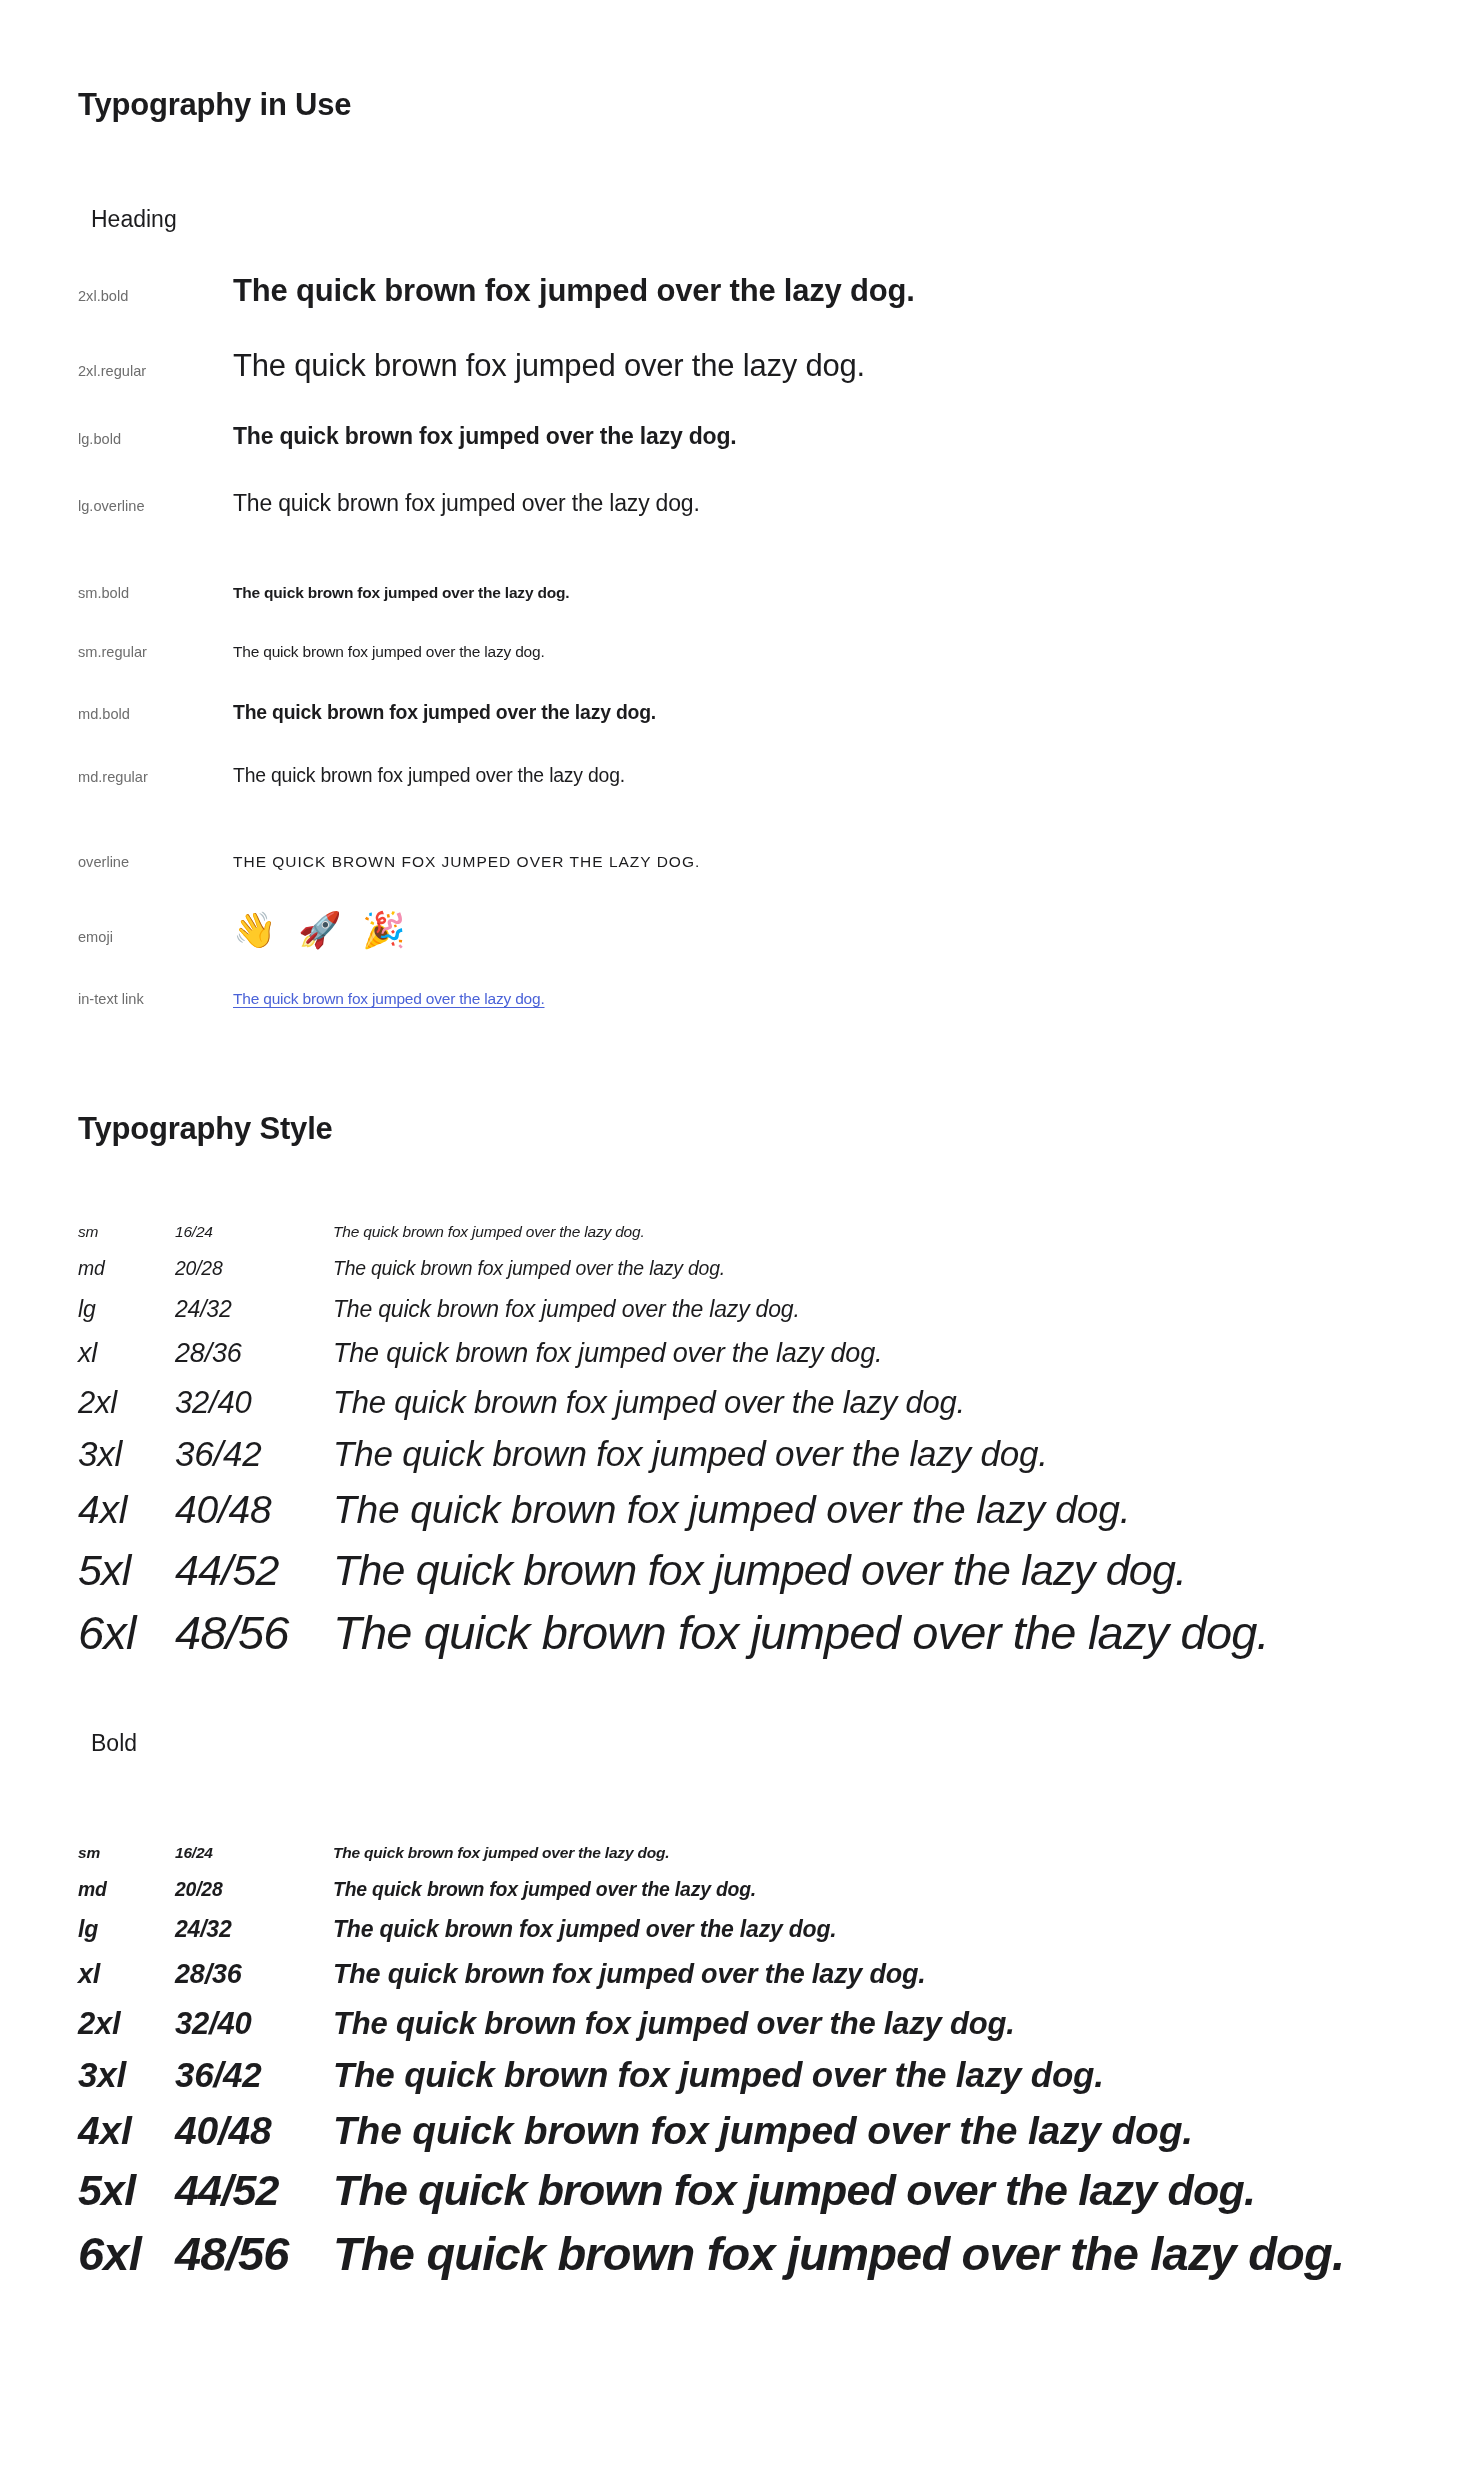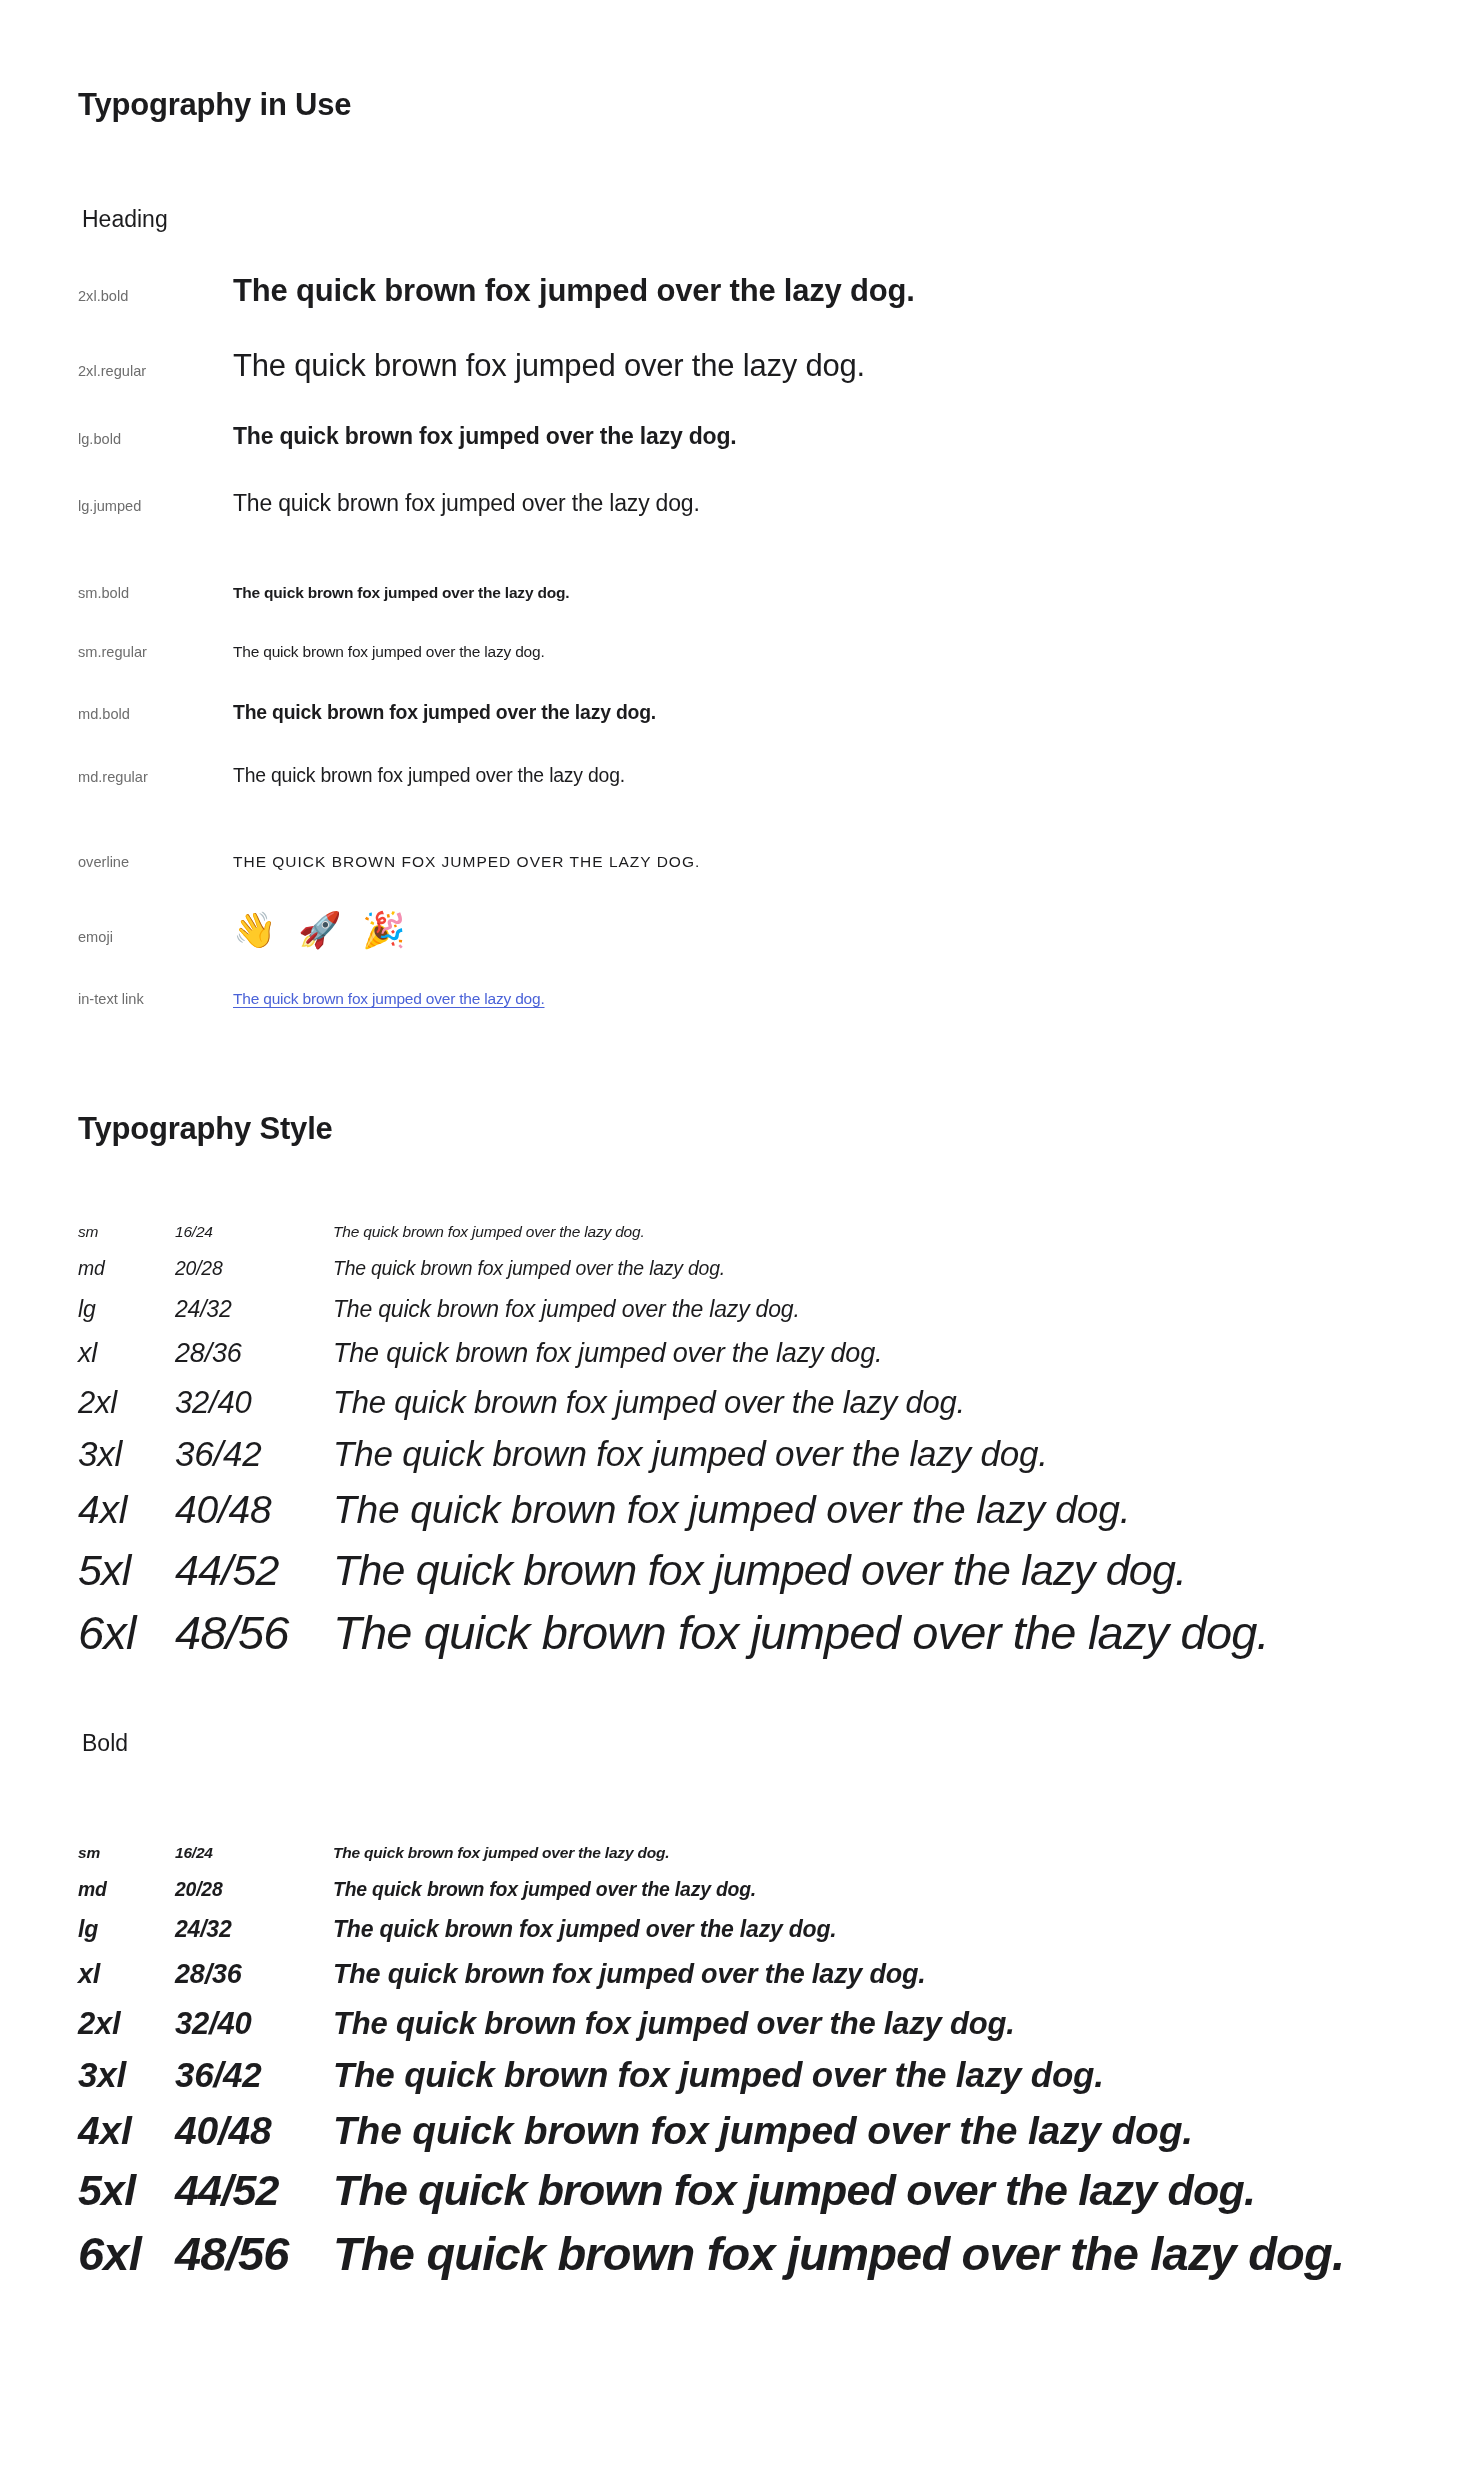--- a/index.html
+++ b/index.html
@@ -24,21 +24,21 @@
   }
   .page-title{
     font-size:31px;line-height:39px;font-weight:700;
     letter-spacing:-0.2px;
     margin:0 0 80px 0;
   }
   .style-title{ margin:99px 0 72px 0; }
   .group{ margin-bottom:62px; }
   .group-label{
     font-size:23px;line-height:31px;font-weight:400;
-    margin:0 0 27px 4px;
+    margin:0 0 27px 13px;
   }
   
   .iu-row{
     display:grid;
     grid-template-columns:155px auto;
     align-items:baseline;
     margin-bottom:23px;
     white-space:nowrap;
     margin-top:36px;
   }
@@ -85,21 +85,21 @@
         </div>
         <div class="iu-row">
           <div class="iu-label">2xl.regular</div>
           <div class="sample" style="font-size: 31px; line-height: 39px; font-weight: 400;">The quick brown fox jumped over the lazy dog.</div>
         </div>
         <div class="iu-row">
           <div class="iu-label">lg.bold</div>
           <div class="sample" style="font-size: 23px; line-height: 31px; font-weight: 700;">The quick brown fox jumped over the lazy dog.</div>
         </div>
         <div class="iu-row">
-          <div class="iu-label">lg.jumped</div>
+          <div class="iu-label">lg.overline</div>
           <div class="sample" style="font-size: 23px; line-height: 31px; font-weight: 400;">The quick brown fox jumped over the lazy dog.</div>
         </div>
       </div>
       <div class="group">
         <div class="iu-row">
           <div class="iu-label">sm.bold</div>
           <div class="sample" style="font-size: 15.5px; line-height: 23px; font-weight: 700;">The quick brown fox jumped over the lazy dog.</div>
         </div>
         <div class="iu-row">
           <div class="iu-label">sm.regular</div>

